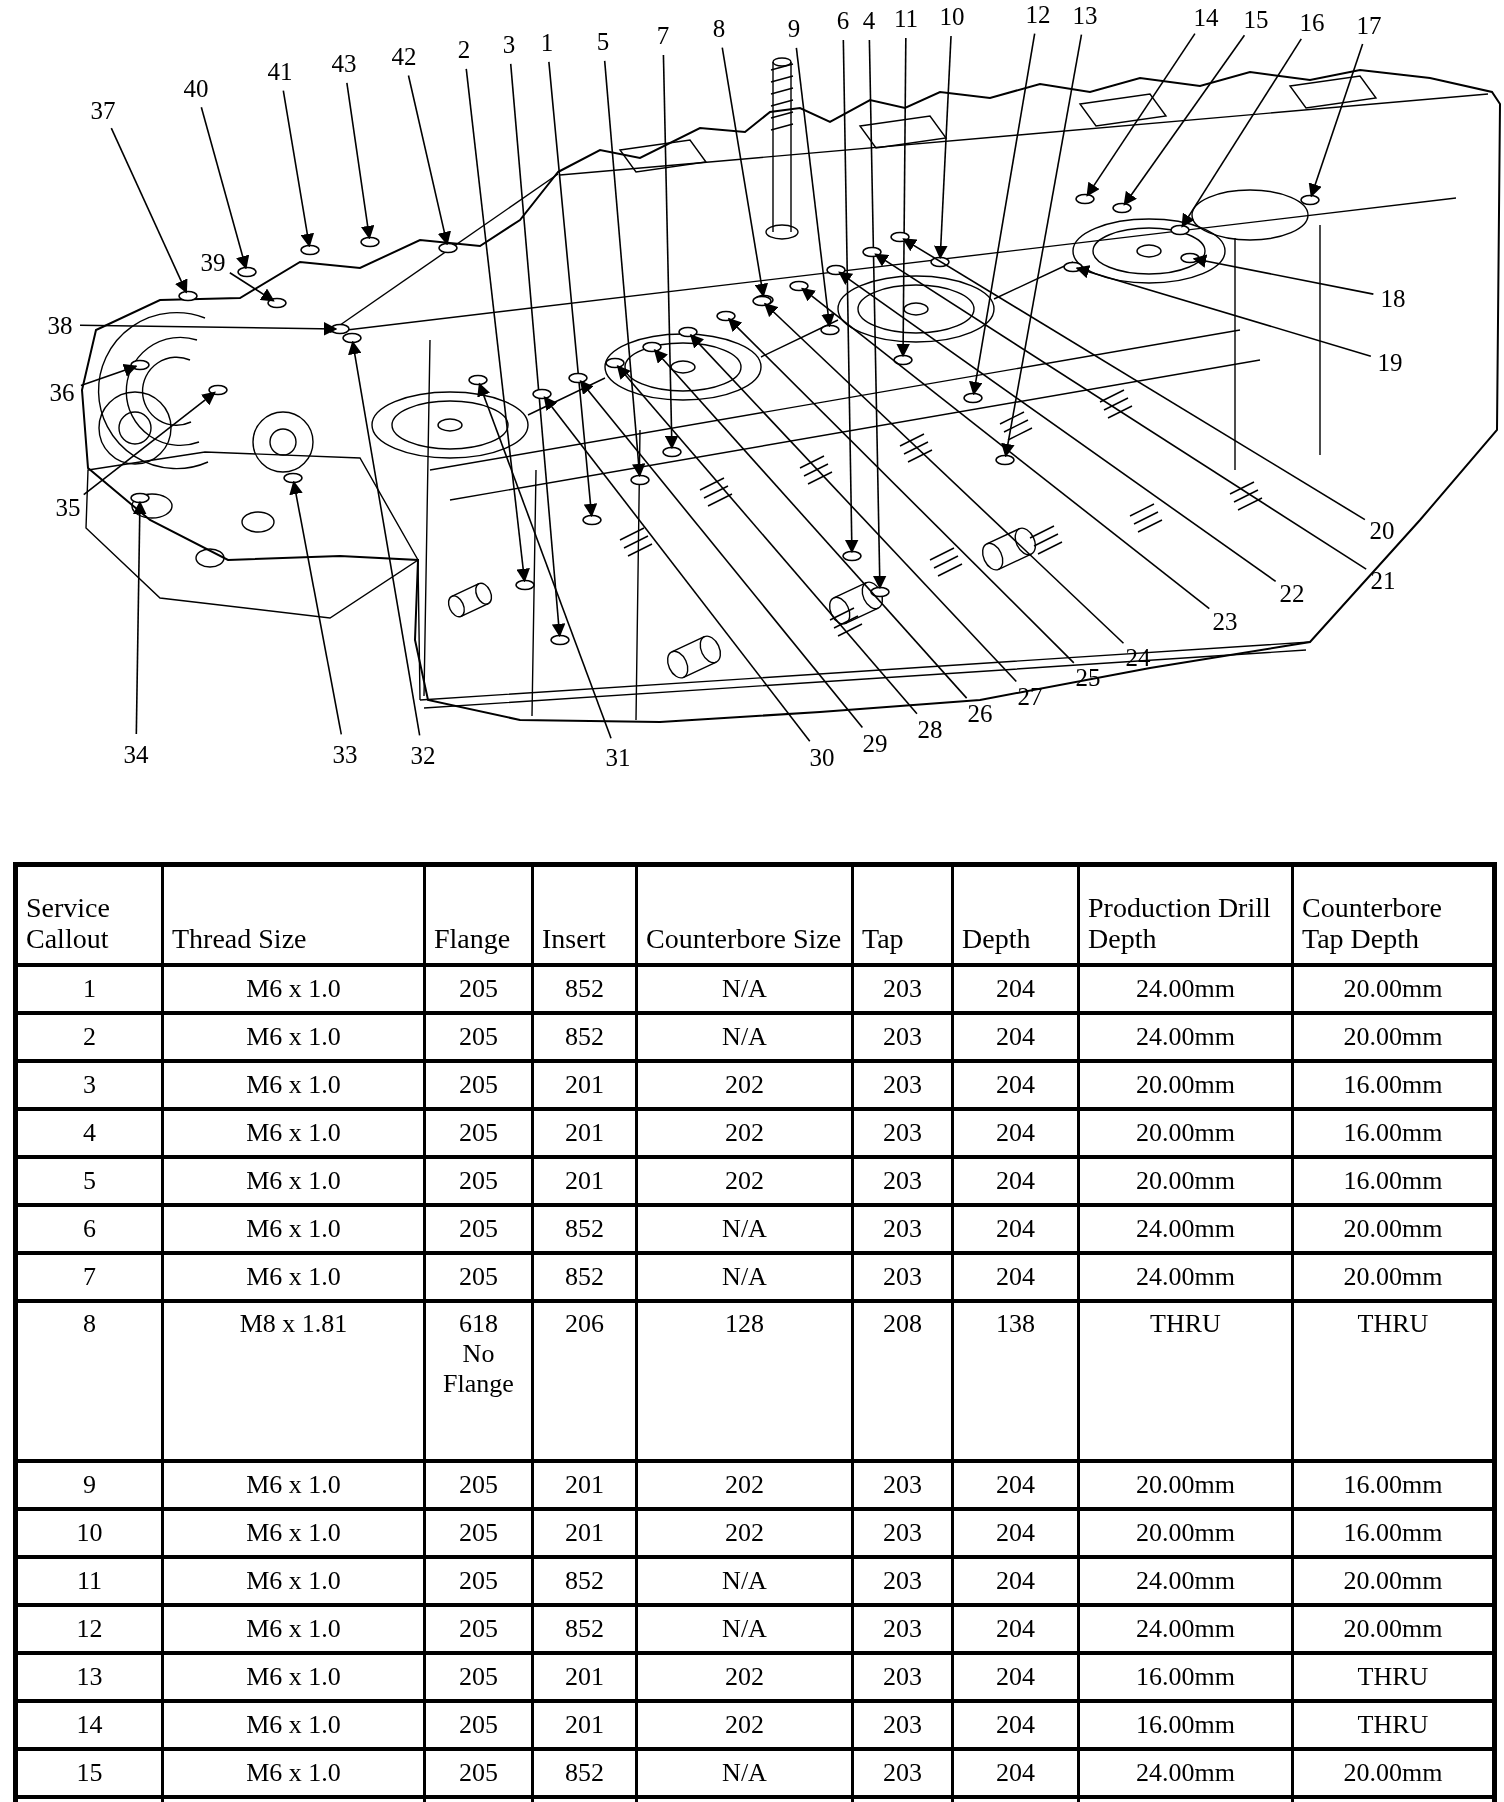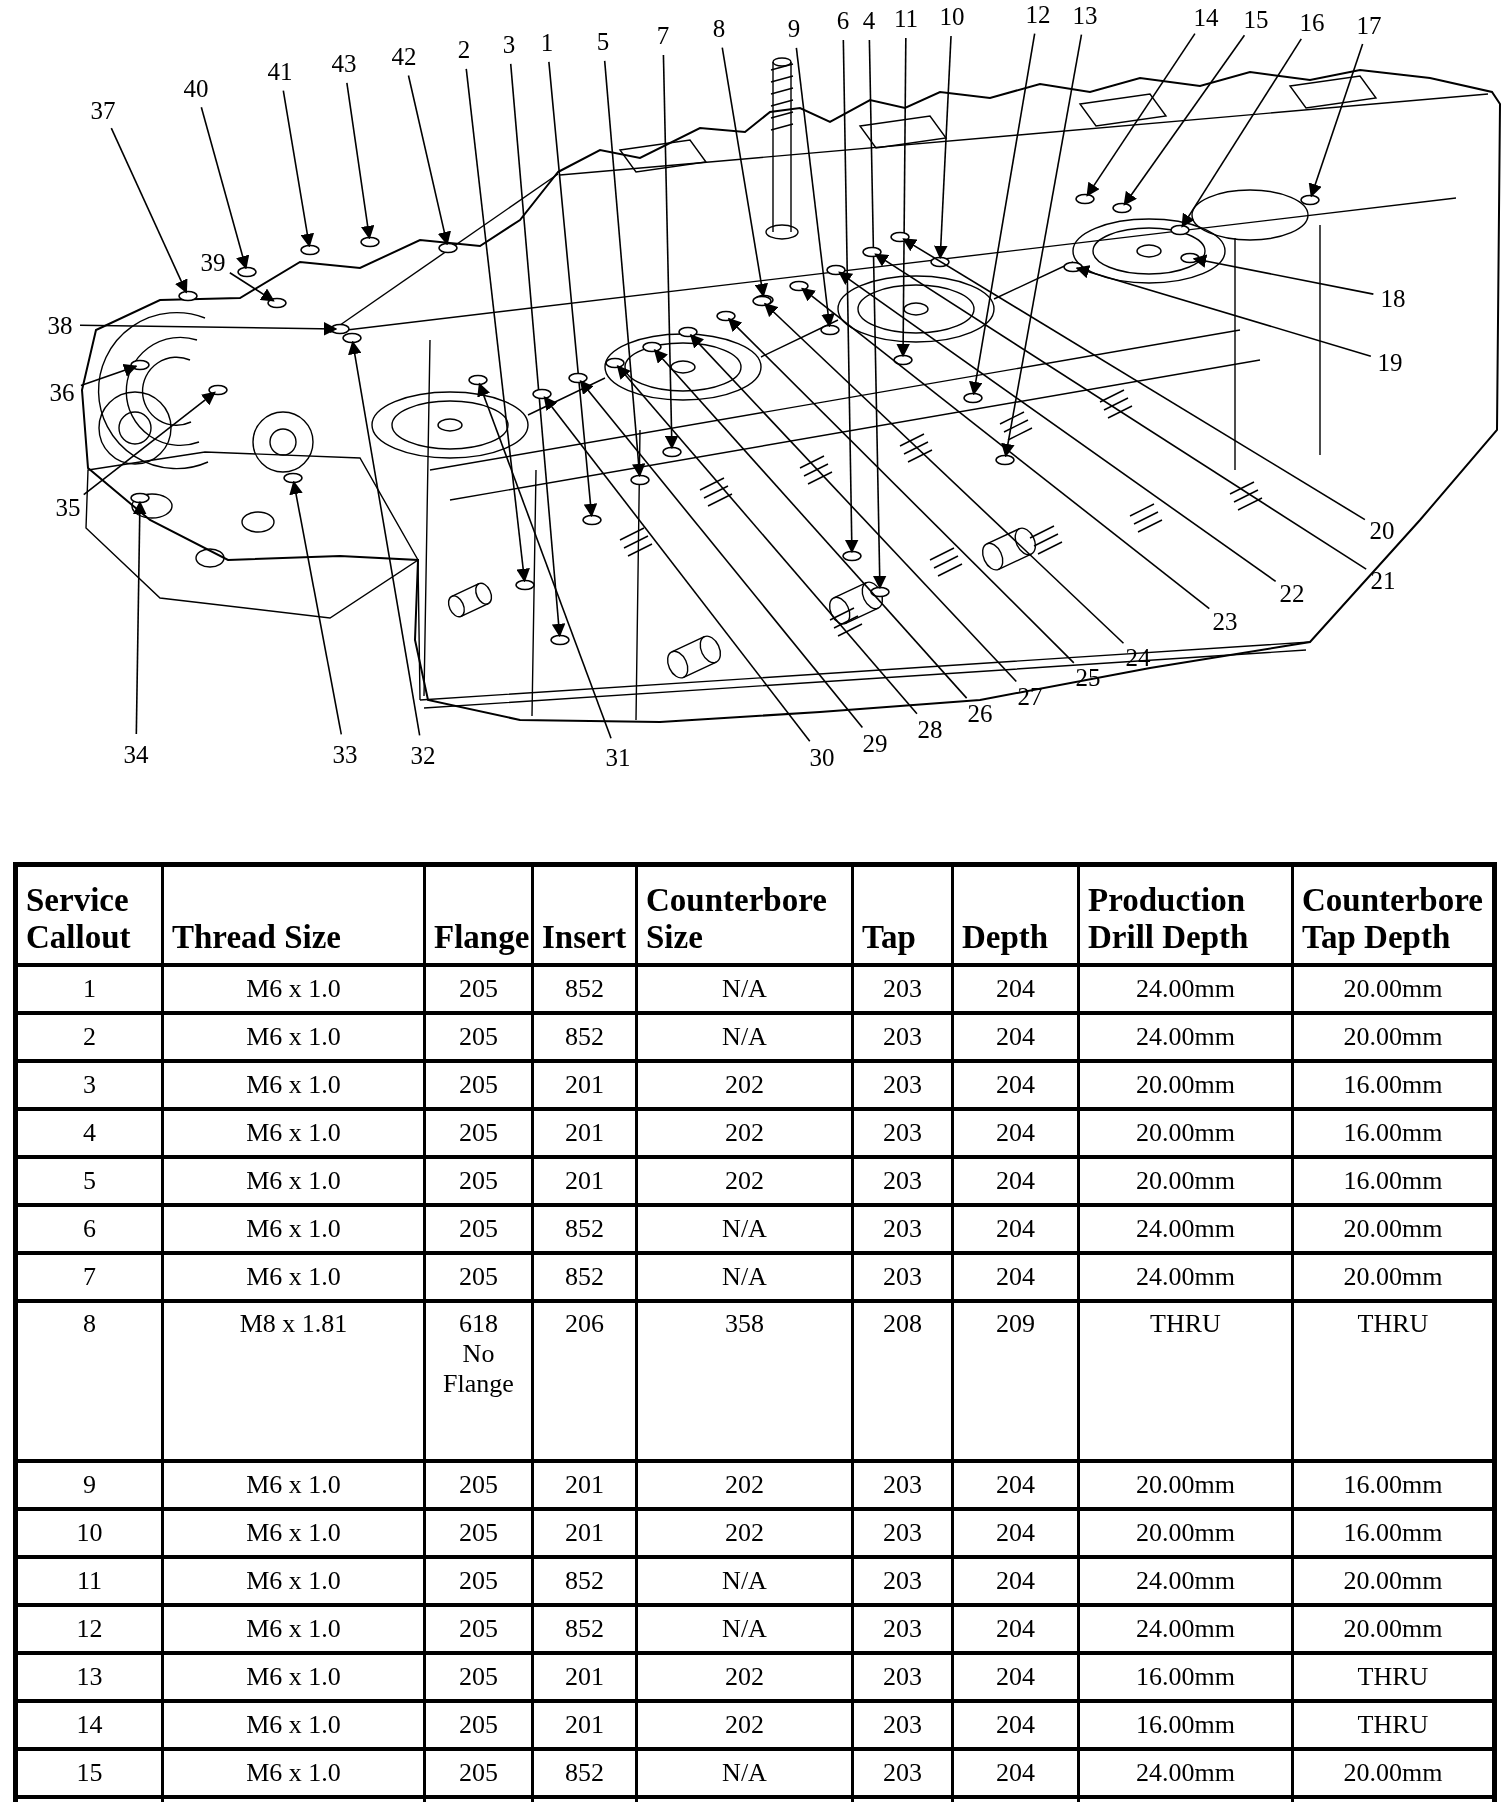--- a/index.html
+++ b/index.html
@@ -8,21 +8,21 @@
   figure.diagram{margin:0;position:absolute;left:0;top:0;width:1504px;height:858px;}
   figure.diagram svg{display:block;width:1504px;height:858px;}
   svg .art{stroke:#000;fill:none;stroke-width:2;}
   svg .art-thin{stroke:#000;fill:none;stroke-width:1.4;}
   svg .boss{stroke:#000;fill:#fff;stroke-width:1.6;}
   svg line.leader{stroke:#000;stroke-width:1.6;}
   svg text.co{font-family:"Liberation Serif",serif;font-size:25px;fill:#000;text-anchor:middle;}
   .tablewrap{position:absolute;left:13px;top:862px;}
   table{border-collapse:collapse;table-layout:fixed;width:1479px;border:5px solid #000;background:#fff;}
   th,td{border:3px solid #000;border-top-width:4px;border-bottom-width:4px;overflow:hidden;}
-  th{font-size:33px;font-weight:bold;text-align:left;vertical-align:bottom;padding:6px 8px 8px 8px;height:82px;line-height:1.1;}
+  th{font-size:28px;font-weight:normal;text-align:left;vertical-align:bottom;padding:6px 8px 8px 8px;height:82px;line-height:1.1;}
   td{font-size:26px;text-align:center;vertical-align:middle;height:40px;padding:2px 4px;white-space:pre-line;line-height:1.15;}
   tr.tall td{height:148px;vertical-align:top;padding-top:6px;}
 </style>
 </head>
 <body>
 
 <div class="page">
 
   <figure class="diagram">
     <svg viewBox="0 0 1504 858">
@@ -362,23 +362,23 @@
             <td>24.00mm</td>
             <td>20.00mm</td>
           </tr>
           <tr class="tall">
             <td>8</td>
             <td>M8 x 1.81</td>
             <td>618
 No
 Flange</td>
             <td>206</td>
-            <td>358</td>
+            <td>128</td>
             <td>208</td>
-            <td>209</td>
+            <td>138</td>
             <td>THRU</td>
             <td>THRU</td>
           </tr>
           <tr>
             <td>9</td>
             <td>M6 x 1.0</td>
             <td>205</td>
             <td>201</td>
             <td>202</td>
             <td>203</td>

